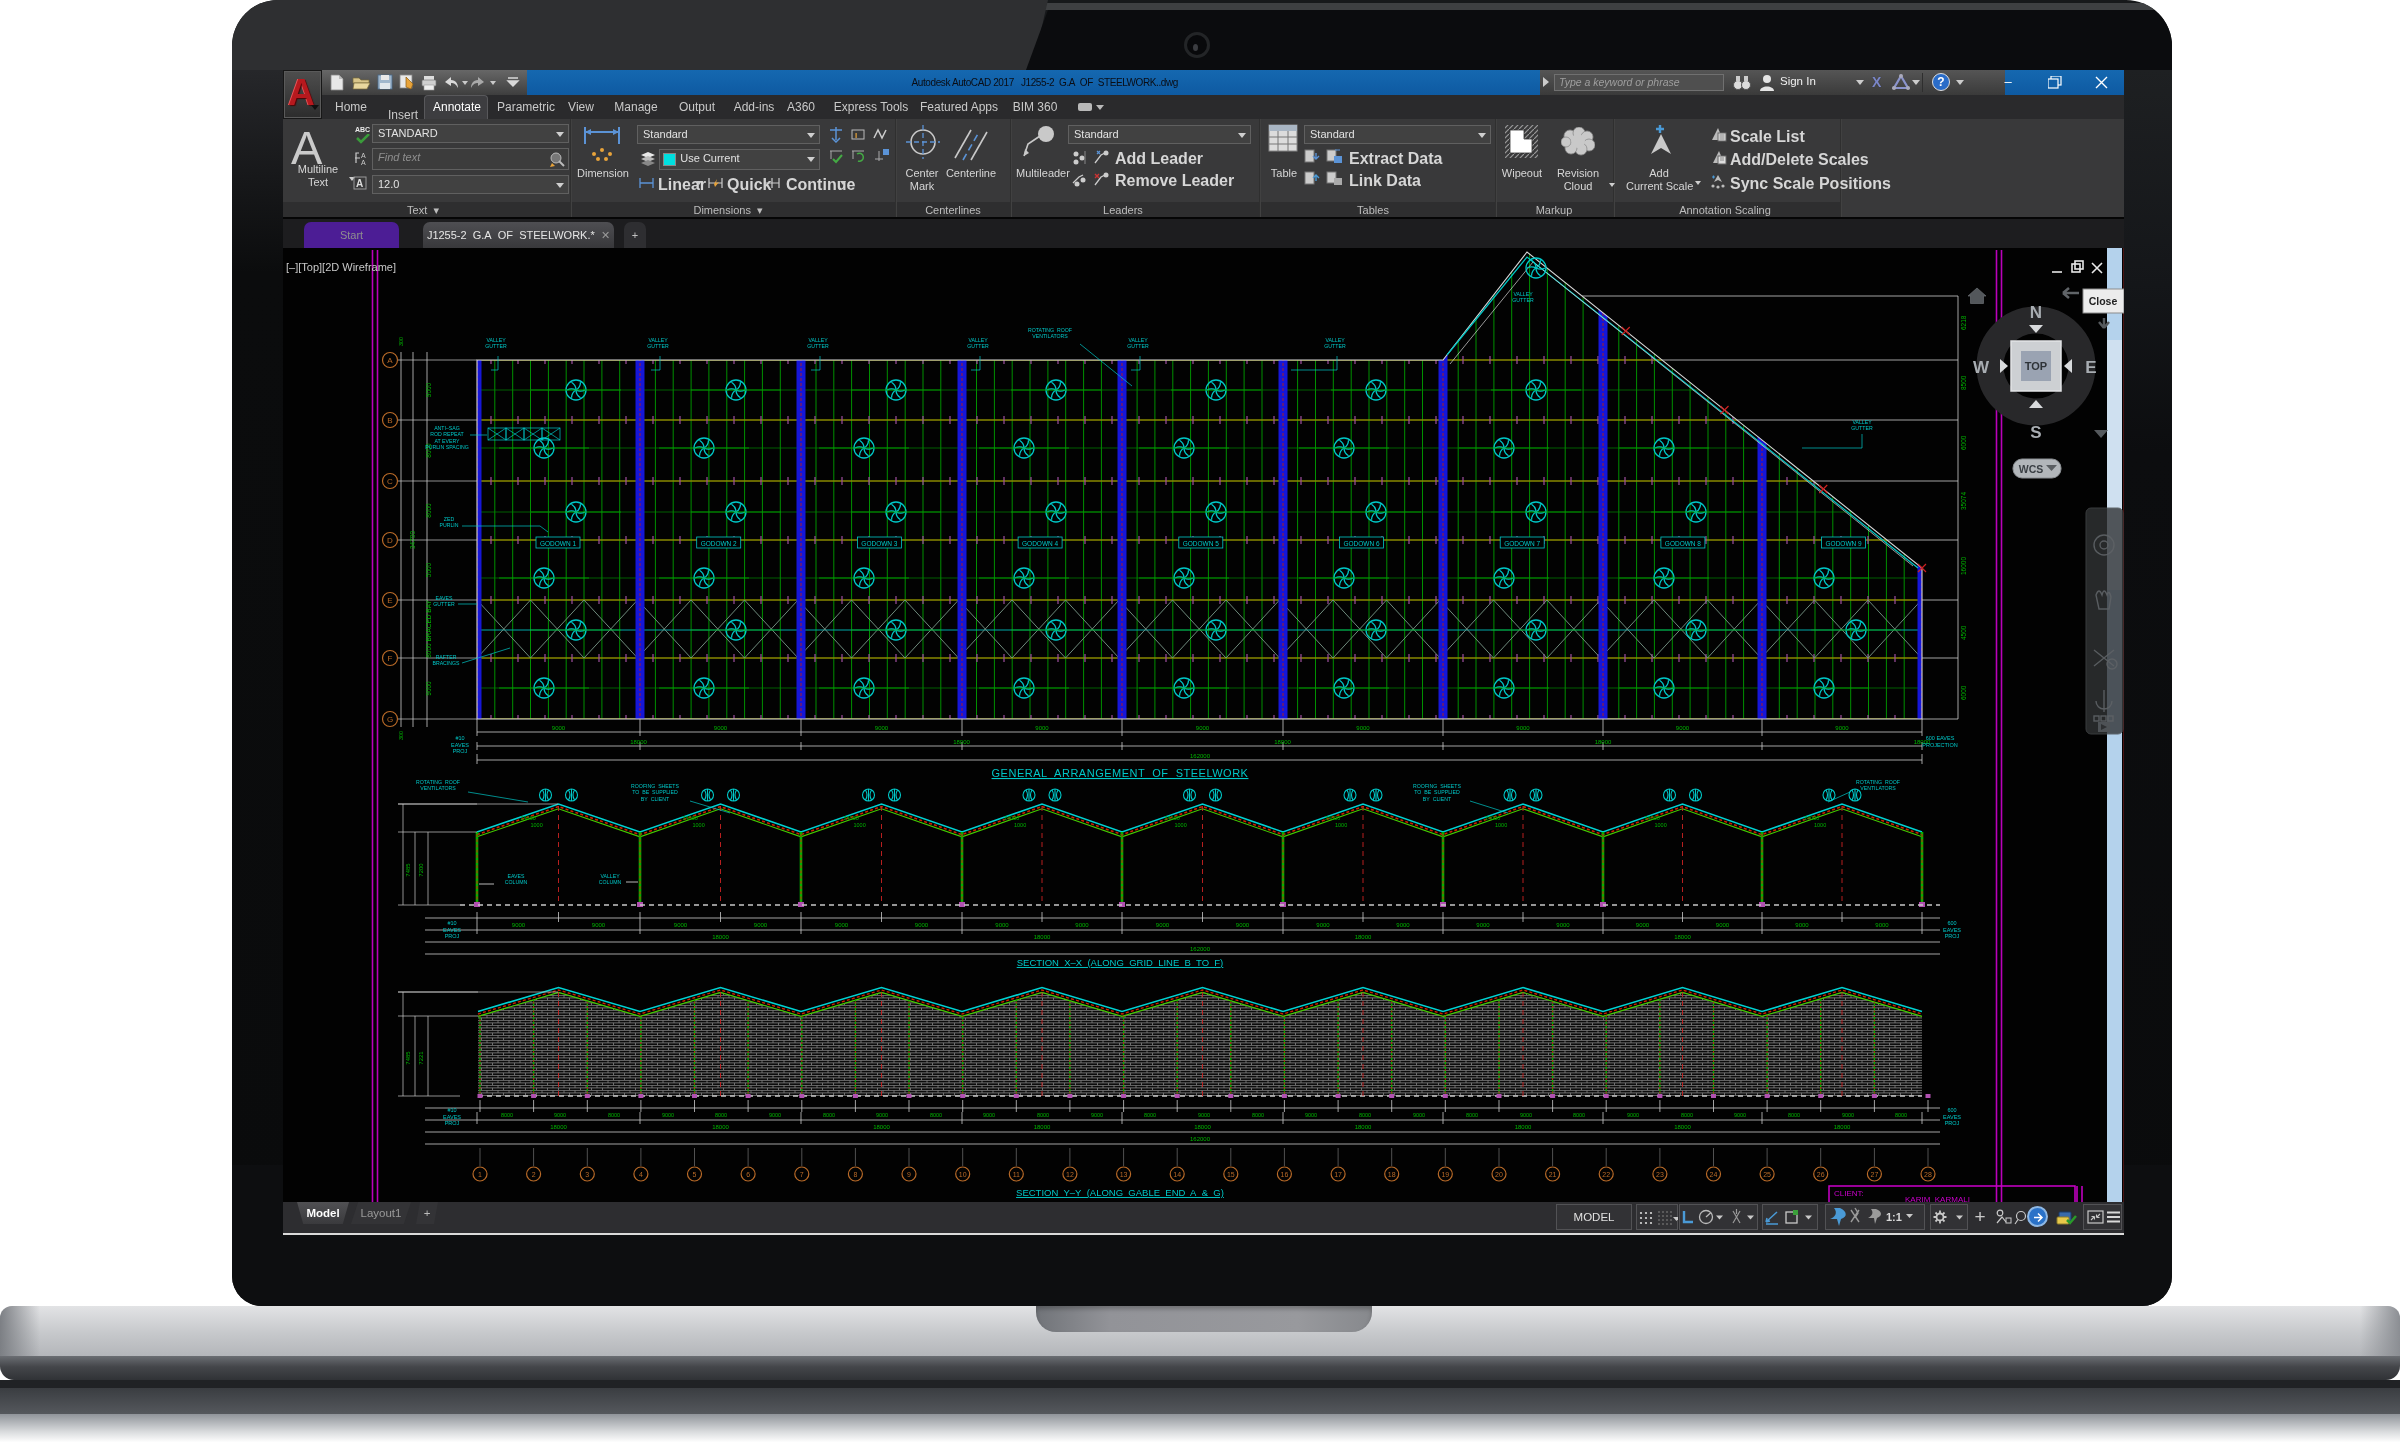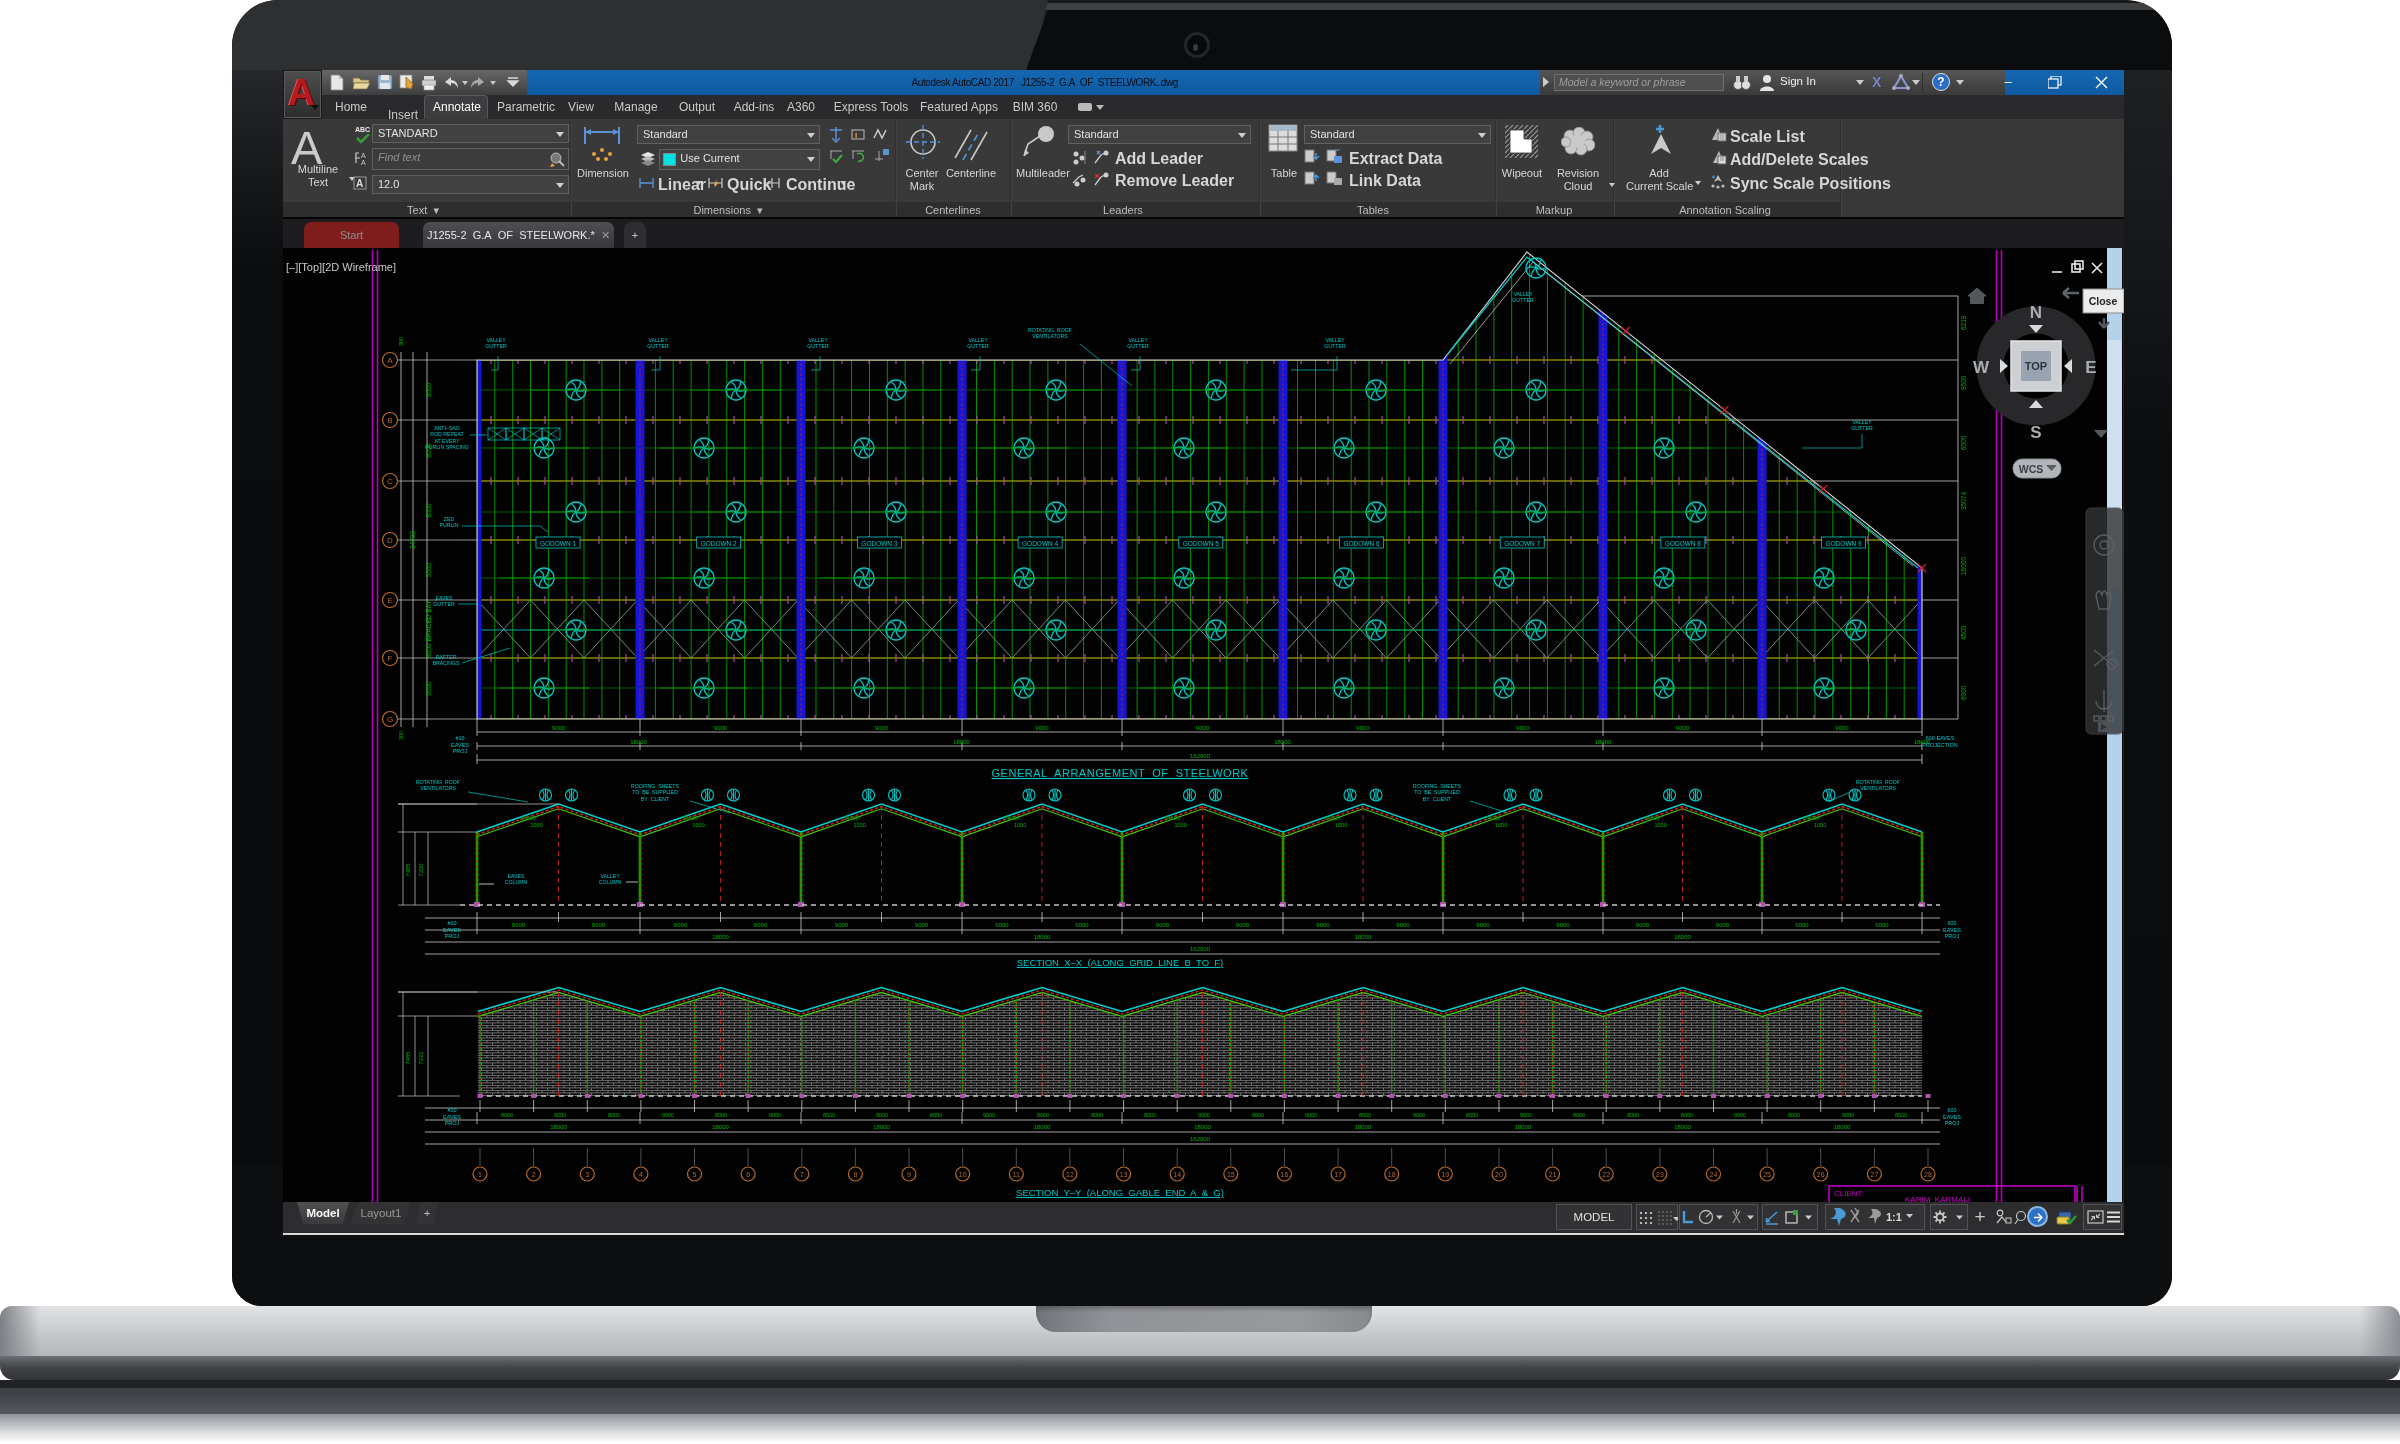--- a/index.html
+++ b/index.html
@@ -98,21 +98,21 @@
             <path d="M137 9 l3 4 3 -4 z" fill="#c9c9c9"></path>
             <g transform="translate(146,4)">
               <path d="M13 6 L7 1 L7 4 C2 4 0 8 0 12 C2 8 4 7 7 7 L7 10 Z" fill="#a9a9a9"></path>
             </g>
             <path d="M165 9 l3 4 3 -4 z" fill="#c9c9c9"></path>
             <path d="M183 6 h10 M183 9 l5 5 5 -5 z" stroke="#d9d9d9" stroke-width="1.4" fill="#d9d9d9"></path>
           </svg>
           <div id="ttext">Autodesk AutoCAD 2017&nbsp;&nbsp;&nbsp;J1255-2&nbsp; G.A&nbsp; OF&nbsp; STEELWORK..dwg</div>
           <div id="infocenter">
             <div class="abs" style="left:3px;top:7px;width:0;height:0;border-top:5px solid transparent;border-bottom:5px solid transparent;border-left:6px solid #ccc;"></div>
-            <div id="searchbox">Model a keyword or phrase</div>
+            <div id="searchbox">Type a keyword or phrase</div>
             <svg class="abs" style="left:192px;top:4px" width="20" height="17">
               <circle cx="6" cy="11" r="4.5" fill="#ddd" stroke="#555"></circle>
               <circle cx="14" cy="11" r="4.5" fill="#ddd" stroke="#555"></circle>
               <rect x="4" y="2" width="4" height="5" fill="#ccc"></rect>
               <rect x="12" y="2" width="4" height="5" fill="#ccc"></rect>
             </svg>
             <svg class="abs" style="left:218px;top:3px" width="18" height="19">
               <circle cx="9" cy="6" r="4" fill="#e4e4e4"></circle>
               <path d="M2 18 c0-6 14-6 14 0 z" fill="#e4e4e4"></path>
             </svg>
@@ -367,21 +367,21 @@
             <path d="M8 2 L12 9 L8 7 L4 9 Z" fill="#bbb"></path>
             <circle cx="3" cy="13" r="1.6" fill="#bbb"></circle>
             <circle cx="8" cy="14" r="1.6" fill="#bbb"></circle>
             <circle cx="13" cy="13" r="1.6" fill="#bbb"></circle>
             <path d="M2 4 h3 M3.5 2.5 v3" stroke="#4a9ad6" stroke-width="1.2"></path>
           </svg>
           <div class="rtxt" style="left:1447px;top:56px;">Sync Scale Positions</div>
           <div class="cap" style="left:1362px;width:160px;">Annotation Scaling</div>
         </div>
         <div id="filetabs">
-          <div class="ftab" style="left:21px;width:95px;background:#7f1d1d;color:#8f8f8f;line-height:26px;">Start</div>
+          <div class="ftab" style="left:21px;width:95px;background:#4c1d95;color:#8f8f8f;line-height:26px;">Start</div>
           <div class="ftab" style="left:140px;width:191px;background:linear-gradient(#4e4e52,#38383b);color:#e6e6e6;line-height:26px;">J1255-2&nbsp; G.A&nbsp; OF&nbsp; STEELWORK.* &nbsp;<span style="color:#9a9a9a;">✕</span></div>
           <div class="ftab" style="left:341px;width:22px;background:#2e2e31;color:#c0c0c0;line-height:26px;">+</div>
         </div>
         <svg id="canvas" class="abs" width="1841" height="954" viewBox="283 248 1841 954">
           <defs>
             <pattern id="brick" width="11" height="5" patternUnits="userSpaceOnUse">
               <rect width="11" height="5" fill="#0c0c0c"></rect>
               <path d="M0 0.4 H11 M0 2.9 H11" stroke="#858585" stroke-width="0.8"></path>
               <path d="M3 0.4 V2.9 M8.5 2.9 V5.4" stroke="#858585" stroke-width="0.8"></path>
             </pattern>

